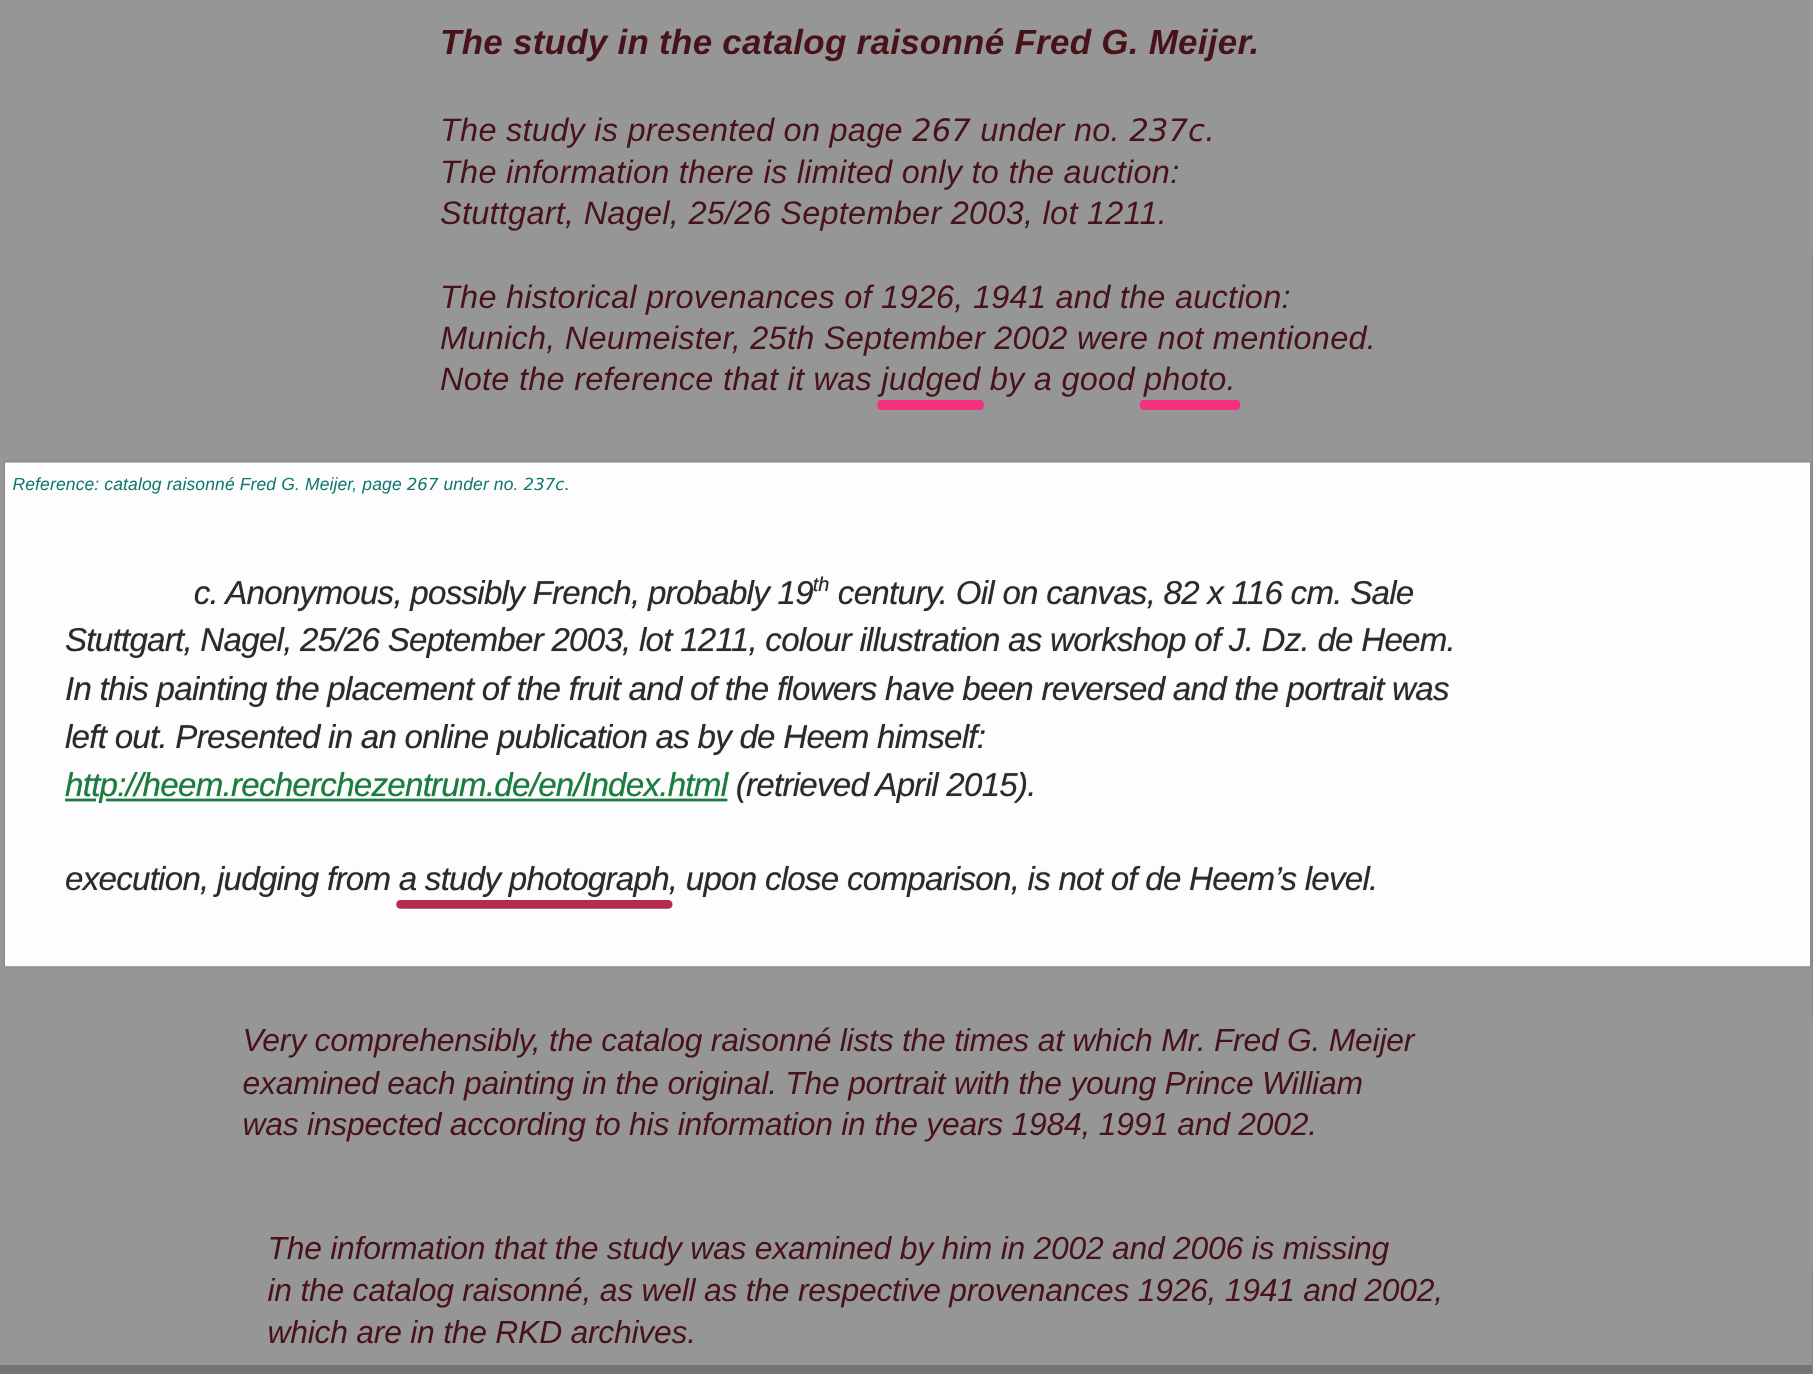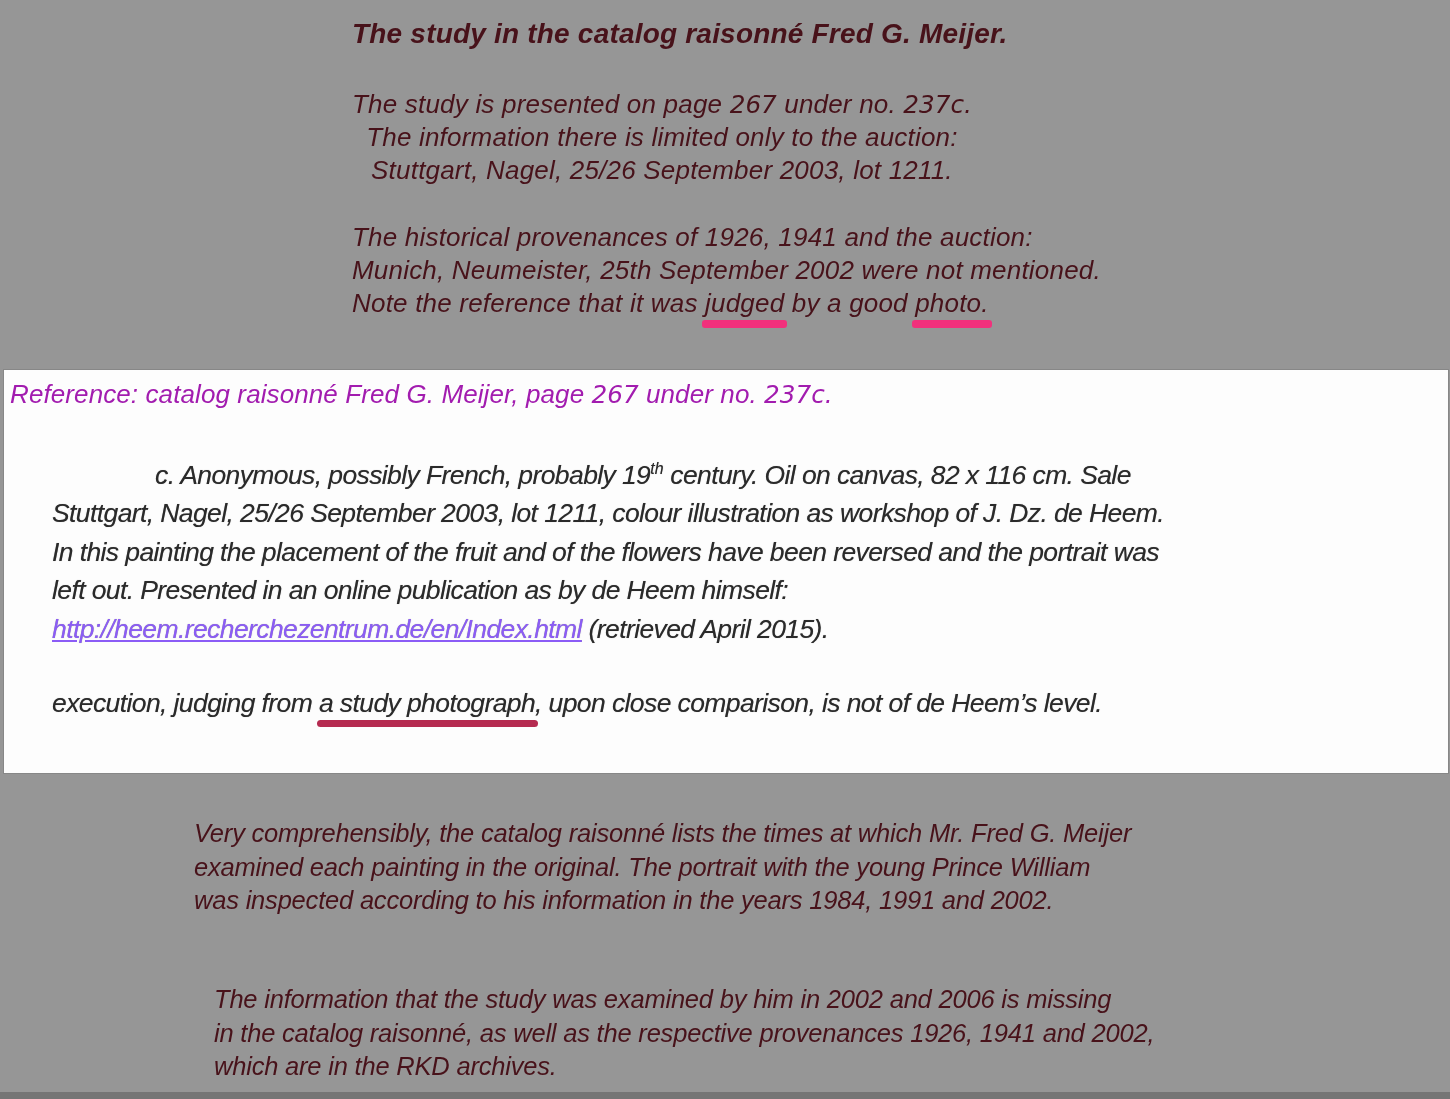--- a/index.html
+++ b/index.html
@@ -16,21 +16,21 @@
 
   
   .maroon{color:#48121a;}
   .doc-title{
     left:352px;top:18px;
     font-size:28px;font-weight:bold;
     letter-spacing:0.2px;
   }
   .intro-para{
     left:352px;top:88px;
-    font-size:26px;line-height:33px;letter-spacing:0.2px;text-align:center;
+    font-size:26px;line-height:33px;letter-spacing:0.2px;
   }
   .prov-para{
     left:352px;top:221px;
     font-size:26px;line-height:33px;letter-spacing:0.2px;
   }
   .commentary-para{
     left:194px;top:817px;
     font-size:25.5px;line-height:33.5px;letter-spacing:-0.2px;
   }
   .missing-para{
@@ -55,32 +55,32 @@
   }
 
   
   .white-box{
     left:4px;top:370px;width:1444px;height:403px;
     background:#fdfdfd;
     box-shadow:0 0 0 1px rgba(110,110,110,0.35);
   }
   .ref-header{
     left:6px;top:9px;
-    font-size:26px;color:#a21caf;letter-spacing:0.1px;
+    font-size:14px;color:#0f766e;letter-spacing:0.1px;
   }
   .scan-text{
     font-size:26.5px;line-height:38.5px;letter-spacing:-0.6px;
     color:#2a2a2a;
     text-shadow:0 0 0.7px rgba(42,42,42,0.55);
   }
   .catalog-block{left:48px;top:80px;}
   .remarks-block{left:48px;top:314px;}
   .indent{text-indent:103px;}
   .sup{vertical-align:super;font-size:0.60em;letter-spacing:0;}
-  a.scan-link{color:#8b5cf6;text-decoration:underline;cursor:pointer;}
+  a.scan-link{color:#15803d;text-decoration:underline;cursor:pointer;}
 
   
   .bottom-strip{
     left:0;bottom:0;width:1450px;height:7px;background:#757575;
   }
 </style>
 </head>
 <body>
 
 <div id="canvas">

